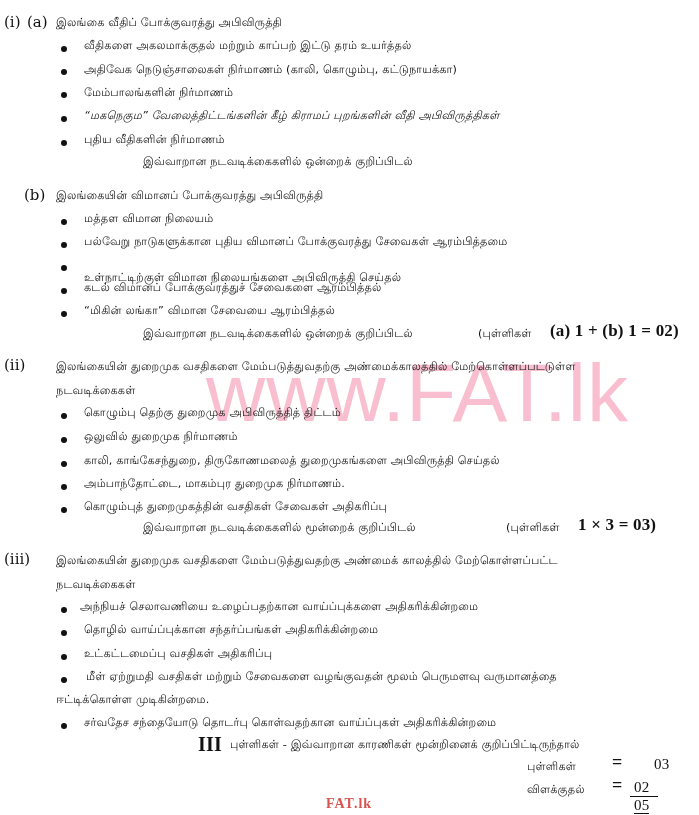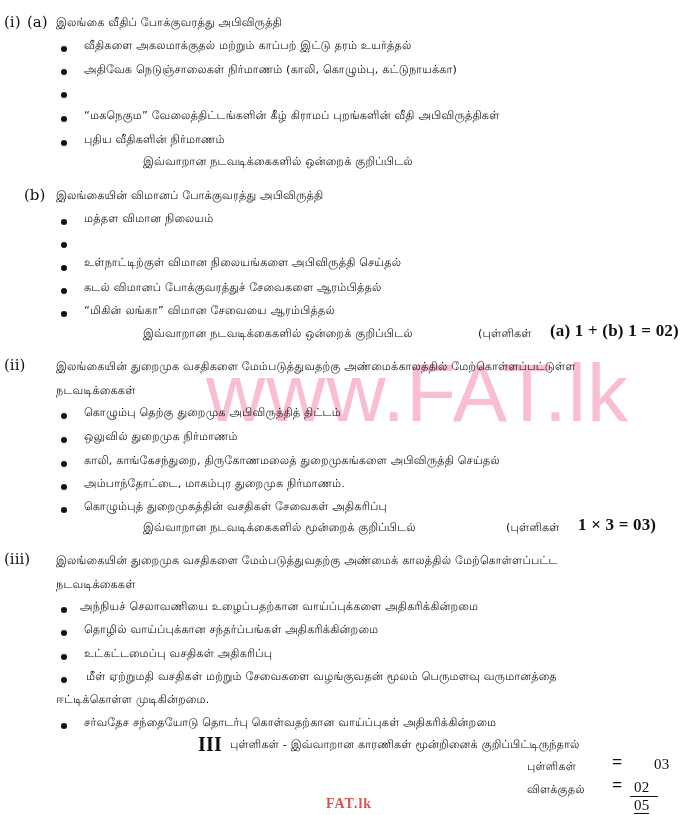--- a/index.html
+++ b/index.html
@@ -42,34 +42,36 @@
 
     <span class="num" style="left:4px;top:14px;">(i)</span>
     <span class="num" style="left:27px;top:14px;">(a)</span>
     <div class="line" style="left:56px;top:15px;">இலங்கை வீதிப் போக்குவரத்து அபிவிருத்தி</div>
 
     <span class="bullet" style="left:61px;top:46px;"></span>
     <div class="line" style="left:84px;top:38px;">வீதிகளை அகலமாக்குதல் மற்றும் காப்பற் இட்டு தரம் உயர்த்தல்</div>
     <span class="bullet" style="left:61px;top:69px;"></span>
     <div class="line" style="left:84px;top:62px;">அதிவேக நெடுஞ்சாலைகள் நிர்மாணம் (காலி, கொழும்பு, கட்டுநாயக்கா)</div>
     <span class="bullet" style="left:61px;top:92px;"></span>
+    <div class="line" style="left:84px;top:85px;">மேம்பாலங்களின் நிர்மாணம்</div>
     <span class="bullet" style="left:61px;top:116px;"></span>
-    <div class="line" style="left:84px;top:108px;">“மகநெகும” வேலைத்திட்டங்களின் கீழ் கிராமப் புறங்களின் வீதி அபிவிருத்திகள்</div>
+    <div class="line" style="left:84px;top:108px;font-style:italic;">“மகநெகும” வேலைத்திட்டங்களின் கீழ் கிராமப் புறங்களின் வீதி அபிவிருத்திகள்</div>
     <span class="bullet" style="left:61px;top:140px;"></span>
     <div class="line" style="left:84px;top:132px;">புதிய வீதிகளின் நிர்மாணம்</div>
     <div class="line" style="left:143px;top:154px;">இவ்வாறான நடவடிக்கைகளில் ஒன்றைக் குறிப்பிடல்</div>
 
     <span class="num" style="left:24px;top:187px;">(b)</span>
     <div class="line" style="left:56px;top:188px;">இலங்கையின் விமானப் போக்குவரத்து அபிவிருத்தி</div>
 
     <span class="bullet" style="left:61px;top:219px;"></span>
     <div class="line" style="left:84px;top:211px;">மத்தள விமான நிலையம்</div>
     <span class="bullet" style="left:61px;top:242px;"></span>
+    <div class="line" style="left:84px;top:234px;">பல்வேறு நாடுகளுக்கான புதிய விமானப் போக்குவரத்து சேவைகள் ஆரம்பித்தமை</div>
     <span class="bullet" style="left:61px;top:265px;"></span>
-    <div class="line" style="left:84px;top:255px;">உள்நாட்டிற்குள் விமான நிலையங்களை அபிவிருத்தி செய்தல்</div>
+    <div class="line" style="left:84px;top:270px;">உள்நாட்டிற்குள் விமான நிலையங்களை அபிவிருத்தி செய்தல்</div>
     <span class="bullet" style="left:61px;top:288px;"></span>
     <div class="line" style="left:84px;top:280px;">கடல் விமானப் போக்குவரத்துச் சேவைகளை ஆரம்பித்தல்</div>
     <span class="bullet" style="left:61px;top:311px;"></span>
     <div class="line" style="left:84px;top:303px;">“மிகின் லங்கா” விமான சேவையை ஆரம்பித்தல்</div>
     <div class="line" style="left:143px;top:326px;">இவ்வாறான நடவடிக்கைகளில் ஒன்றைக் குறிப்பிடல்</div>
     <div class="line" style="left:478px;top:326px;">(புள்ளிகள்</div>
     <div class="line serif-bold" style="left:550px;top:323px;font-size:17px;">(a) 1 + (b) 1 = 02)</div>
 
     <span class="num" style="left:4px;top:357px;">(ii)</span>
     <div class="line" style="left:56px;top:359px;">இலங்கையின் துறைமுக வசதிகளை மேம்படுத்துவதற்கு அண்மைக்காலத்தில் மேற்கொள்ளப்பட்டுள்ள</div>

